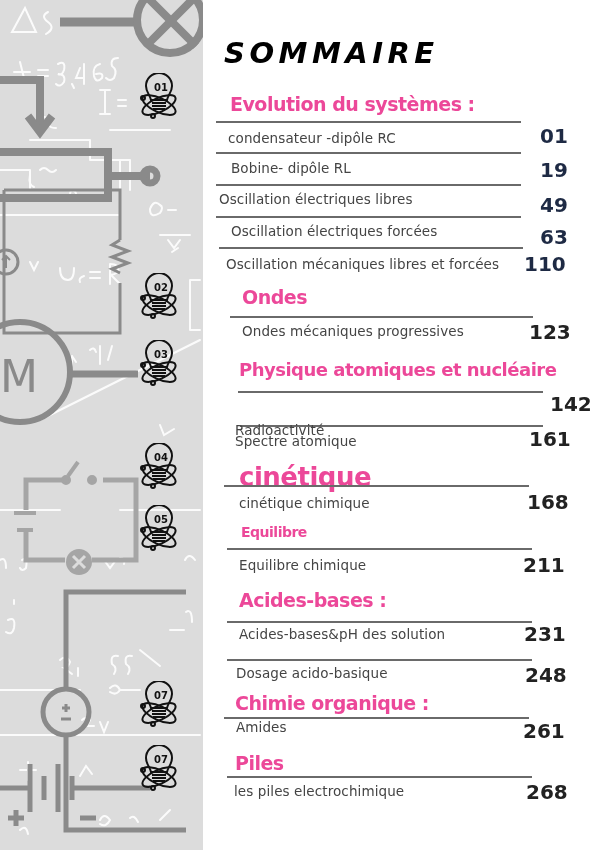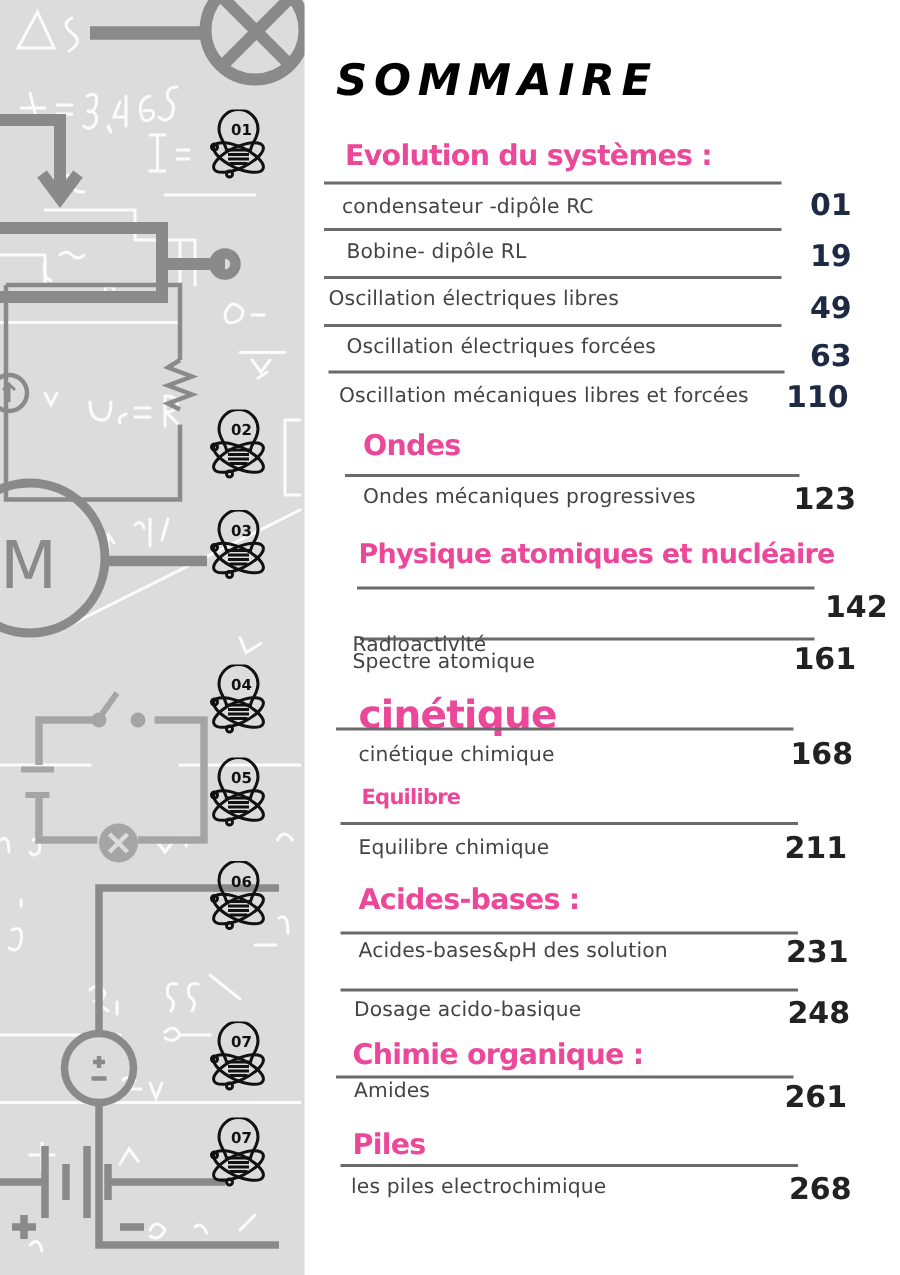--- a/index.html
+++ b/index.html
@@ -179,33 +179,20 @@
           <path d="M21 0 a13 13 0 0 1 13 13 c0 6 -4 9 -5 14 h-16 c-1 -5 -5 -8 -5 -14 a13 13 0 0 1 13 -13z"></path>
           <path d="M14 30 h14 M14 33 h14 M15 36 h12"></path>
           <ellipse cx="21" cy="32" rx="18" ry="7" transform="rotate(25 21 32)"></ellipse>
           <ellipse cx="21" cy="32" rx="18" ry="7" transform="rotate(-25 21 32)"></ellipse>
           <circle cx="5" cy="25" r="2"></circle>
           <circle cx="15" cy="43" r="2"></circle>
         </g>
       </svg>
     <span class="num">05</span>
   </div>
-  <div class="bulb" style="left:138px; top:574px;">
-    <svg width="50" height="60" viewBox="0 0 50 60">
-        <g fill="none" stroke="#111" stroke-width="2">
-          <path d="M21 0 a13 13 0 0 1 13 13 c0 6 -4 9 -5 14 h-16 c-1 -5 -5 -8 -5 -14 a13 13 0 0 1 13 -13z"></path>
-          <path d="M14 30 h14 M14 33 h14 M15 36 h12"></path>
-          <ellipse cx="21" cy="32" rx="18" ry="7" transform="rotate(25 21 32)"></ellipse>
-          <ellipse cx="21" cy="32" rx="18" ry="7" transform="rotate(-25 21 32)"></ellipse>
-          <circle cx="5" cy="25" r="2"></circle>
-          <circle cx="15" cy="43" r="2"></circle>
-        </g>
-      </svg>
-    <span class="num">06</span>
-  </div>
   <div class="bulb" style="left:138px; top:681px;">
     <svg width="50" height="60" viewBox="0 0 50 60">
         <g fill="none" stroke="#111" stroke-width="2">
           <path d="M21 0 a13 13 0 0 1 13 13 c0 6 -4 9 -5 14 h-16 c-1 -5 -5 -8 -5 -14 a13 13 0 0 1 13 -13z"></path>
           <path d="M14 30 h14 M14 33 h14 M15 36 h12"></path>
           <ellipse cx="21" cy="32" rx="18" ry="7" transform="rotate(25 21 32)"></ellipse>
           <ellipse cx="21" cy="32" rx="18" ry="7" transform="rotate(-25 21 32)"></ellipse>
           <circle cx="5" cy="25" r="2"></circle>
           <circle cx="15" cy="43" r="2"></circle>
         </g>

